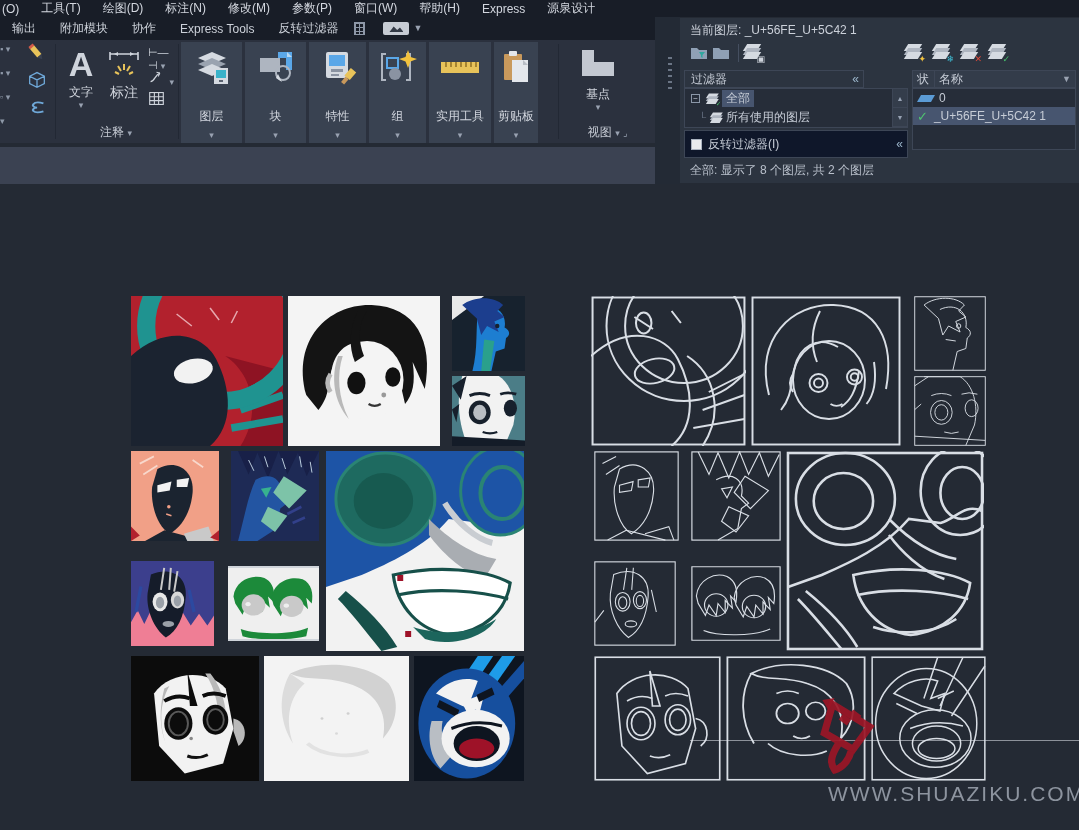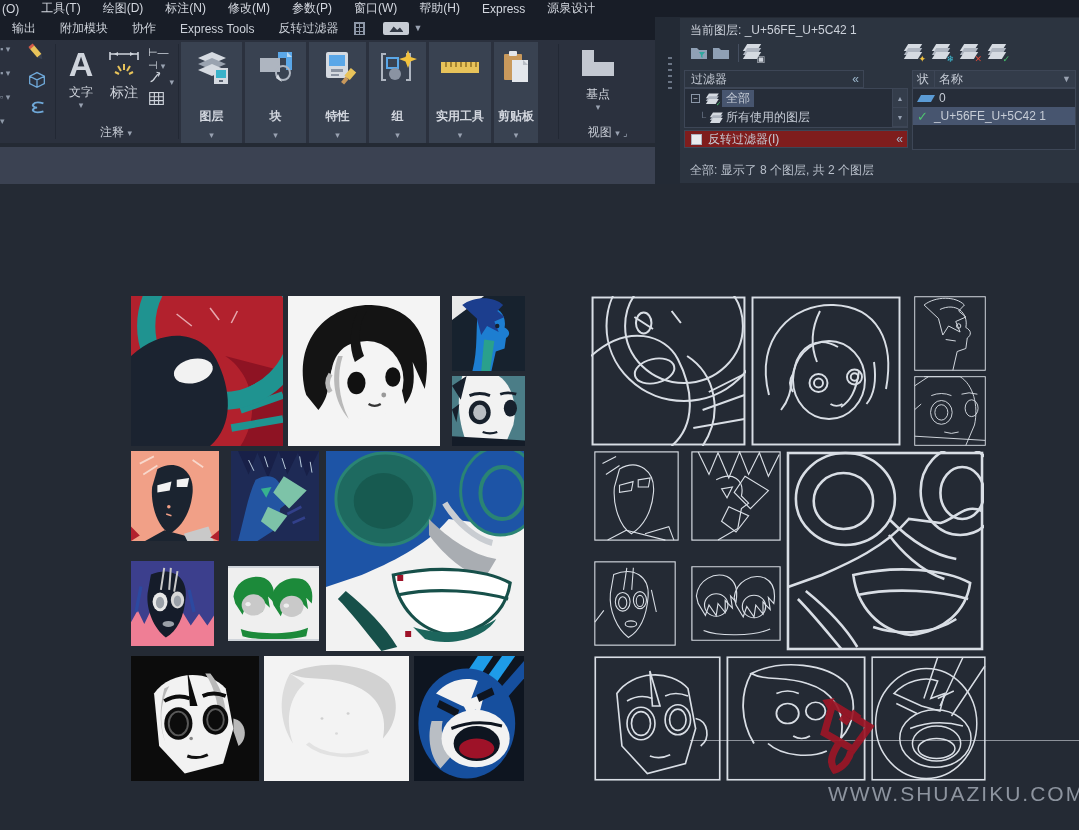--- a/index.html
+++ b/index.html
@@ -22,21 +22,21 @@
                linear-gradient(90deg,#8e98a8 1px,transparent 1px) 0 0/4px 100%; }
   .ribbon-toggle { margin-left:18px; width:26px; height:13px; background:#c7ccd4; border-radius:2px;
     display:flex; align-items:center; justify-content:center; }
   .ribbon-toggle .pic { width:14px; height:7px; background:#333a46; clip-path:polygon(0 100%,30% 20%,55% 70%,75% 35%,100% 100%); }
   .caret { color:#99a2b1; font-size:9px; line-height:1; }
   .tabrow .caret { margin-left:4px; }
 
   
   .ribbon { position:absolute; top:40px; left:0; width:655px; height:103px; background:#2b313e; }
   .panel { position:absolute; top:2px; bottom:0; background:#394251; }
-  .panel .plabel { position:absolute; left:0; right:0; top:66px; text-align:center; color:#d3d7df; font-size:12px;font-weight:bold; }
+  .panel .plabel { position:absolute; left:0; right:0; top:66px; text-align:center; color:#d3d7df; font-size:12px; }
   .panel .pcaret { position:absolute; left:0; right:0; bottom:3px; text-align:center; }
   .gricon { position:absolute; left:50%; top:6px; transform:translateX(-50%); }
   .grp-label { position:absolute; left:0; right:0; bottom:2px; text-align:center; color:#c3c8d1; font-size:12px; }
   .vdiv { position:absolute; top:4px; bottom:4px; width:1px; background:#222834; }
   .ribbon-strip { position:absolute; top:147px; left:0; width:655px; height:37px; background:#3b4252; }
   .side-gap { position:absolute; top:17px; left:655px; width:25px; height:167px; background:#232a35; }
   .grip { position:absolute; left:13px; top:40px; width:4px; height:34px;
     background:repeating-linear-gradient(#6b7585 0 2px,transparent 2px 6px); }
 
   
@@ -51,22 +51,22 @@
   .chev { color:#9db8cd; font-size:12px; letter-spacing:-2px; }
   .tree { position:absolute; top:70px; left:4px; width:224px; height:40px; overflow:hidden; }
   .tree-row { display:flex; align-items:center; height:19px; white-space:nowrap; }
   .expander { width:9px; height:9px; border:1px solid #8b97a8; color:#c6ccd6; font-size:8px; line-height:7px;
     text-align:center; margin:0 4px 0 6px; }
   .sel-flt { background:#47556f; padding:0 4px; }
   .tree-branch { color:#6d7889; font-size:10px; margin:0 2px 0 14px; }
   .vsb { position:absolute; top:70px; left:212px; width:16px; height:40px; background:#2a313d; border:1px solid #3d4656; }
   .vsb .btn { height:19px; display:flex; align-items:center; justify-content:center; color:#97a2b3; font-size:7px;
     border-bottom:1px solid #3d4656; background:#343d4b; }
-  .invert-row { position:absolute; top:112px; left:4px; width:224px; height:18px; border:1px solid #3d4656;
-    display:flex; align-items:center; padding:0 6px; gap:6px; background:#7f1d1d; }
+  .invert-row { position:absolute; top:112px; left:4px; width:224px; height:28px; border:1px solid #3d4656;
+    display:flex; align-items:center; padding:0 6px; gap:6px; background:#0f172a; }
   .checkbox { width:11px; height:11px; background:#e9ebee; border:1px solid #aab2bf; }
   .invert-row .chev { margin-left:auto; }
   .list-hd { position:absolute; top:52px; left:232px; width:164px; height:18px; background:#333c4a;
     border:1px solid #3d4656; display:flex; align-items:center; }
   .list-hd .c1 { width:22px; padding-left:4px; border-right:1px solid #3d4656; }
   .list-hd .c2 { padding-left:4px; flex:1; }
   .list-body { position:absolute; top:70px; left:232px; width:164px; height:62px; background:#262d39; border:1px solid #3d4656; }
   .lrow { height:18px; display:flex; align-items:center; gap:6px; padding-left:4px; white-space:nowrap; }
   .lrow.sel { background:#47556f; }
   .swatch-parallelogram { width:14px; height:7px; background:#5b9bd5; transform:skewX(-30deg); margin-left:2px; }

